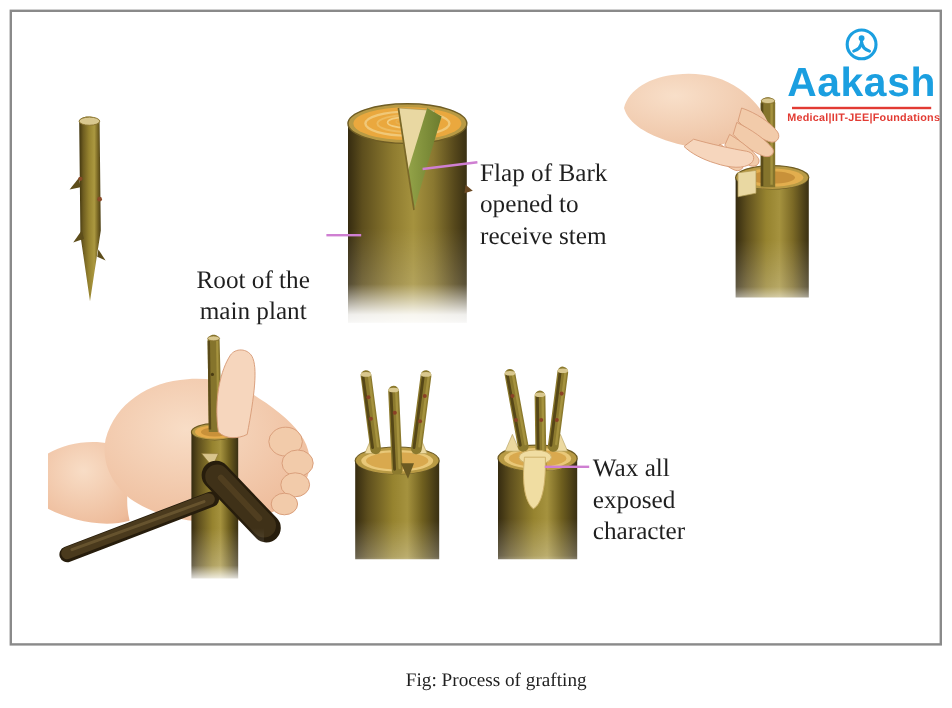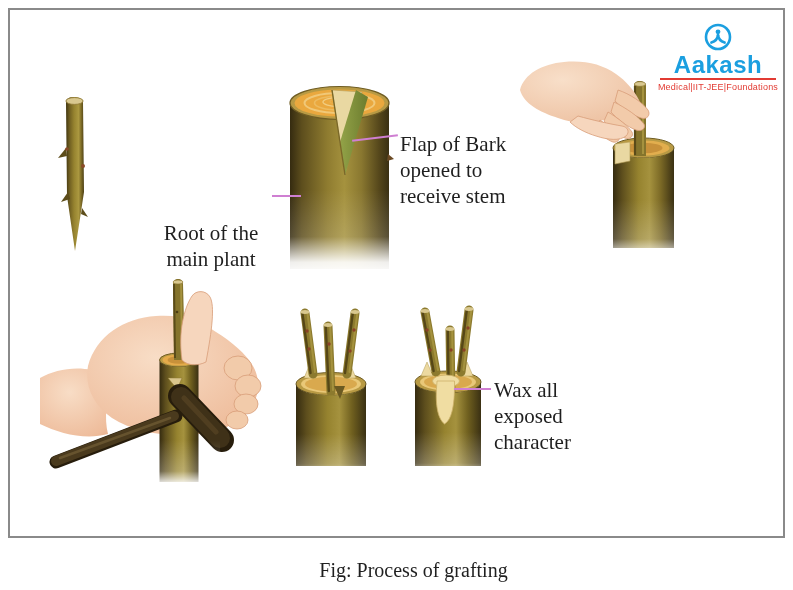--- a/index.html
+++ b/index.html
@@ -9,27 +9,27 @@
   }
   .frame {
     position:absolute; left:8px; top:8px; width:773px; height:526px;
     border:2px solid #8a8a8a; background:#ffffff;
   }
   .art { position:absolute; }
   .lbl { position:absolute; font-size:21px; line-height:1.24; }
   .lbl.center { text-align:center;margin-top:32px; }
   .leader { position:absolute; height:2px; background:#cf7fd2; }
   .tuck { position:absolute; left:0; top:487px; width:596px; text-align:center; font-size:22px; }
-  .caption { position:absolute; left:0; right:0; top:559px; text-align:center; font-size:20px;padding-left:34px; }
+  .caption { position:absolute; left:0; right:0; top:559px; text-align:center; font-size:16px;padding-left:34px; }
   .logo { position:absolute; left:656px; top:22px; width:124px; text-align:center;
           font-family:"Liberation Sans", sans-serif; }
   .logo-icon { display:block; margin:0 auto; }
-  .logo-name { font-size:24px; font-weight:bold; color:#1b9fe0; line-height:1.05; letter-spacing:0.5px; }
+  .logo-name { font-size:34px; font-weight:bold; color:#1b9fe0; line-height:1.05; letter-spacing:0.5px; }
   .logo-rule { height:2px; background:#e23b33; margin:1px 4px 2px 4px; }
-  .logo-tag { font-size:9px; font-weight:normal; color:#e23b33; letter-spacing:0.2px; white-space:nowrap; }
+  .logo-tag { font-size:9px; font-weight:bold; color:#e23b33; letter-spacing:0.2px; white-space:nowrap; }
 </style>
 </head>
 <body>
 
 <div class="stage">
 
   <div class="frame"></div>
 
   <div class="logo">
     <svg class="logo-icon" width="30" height="30" viewBox="0 0 30 30">

